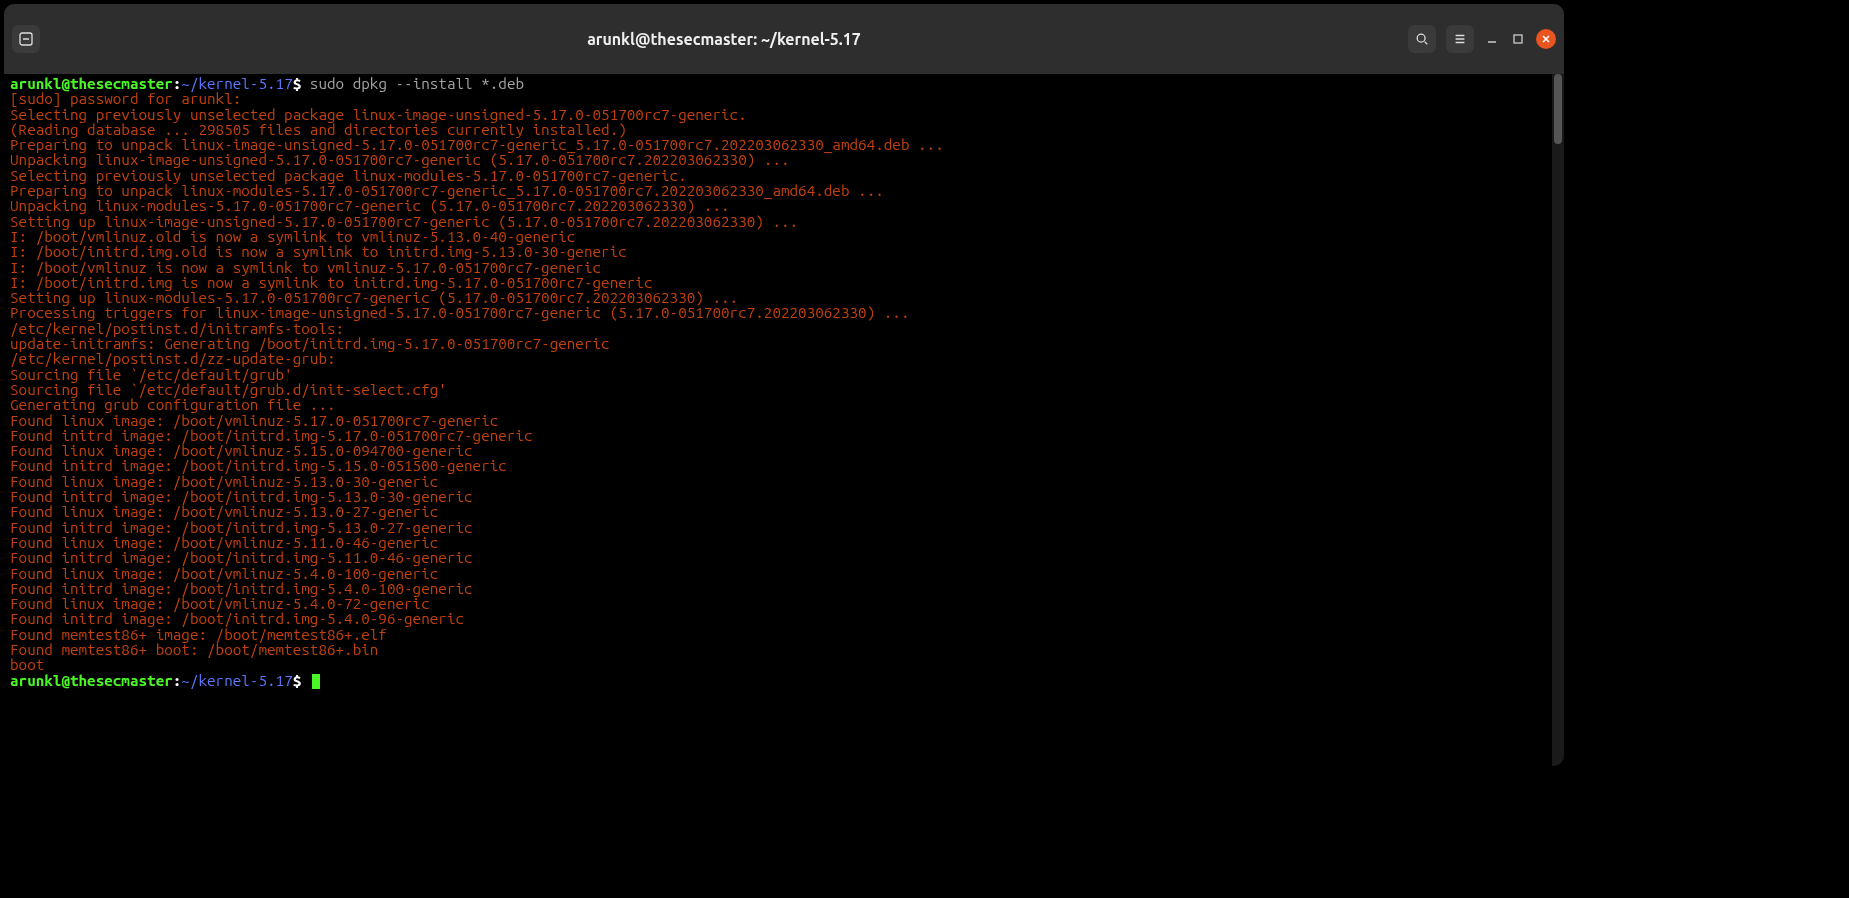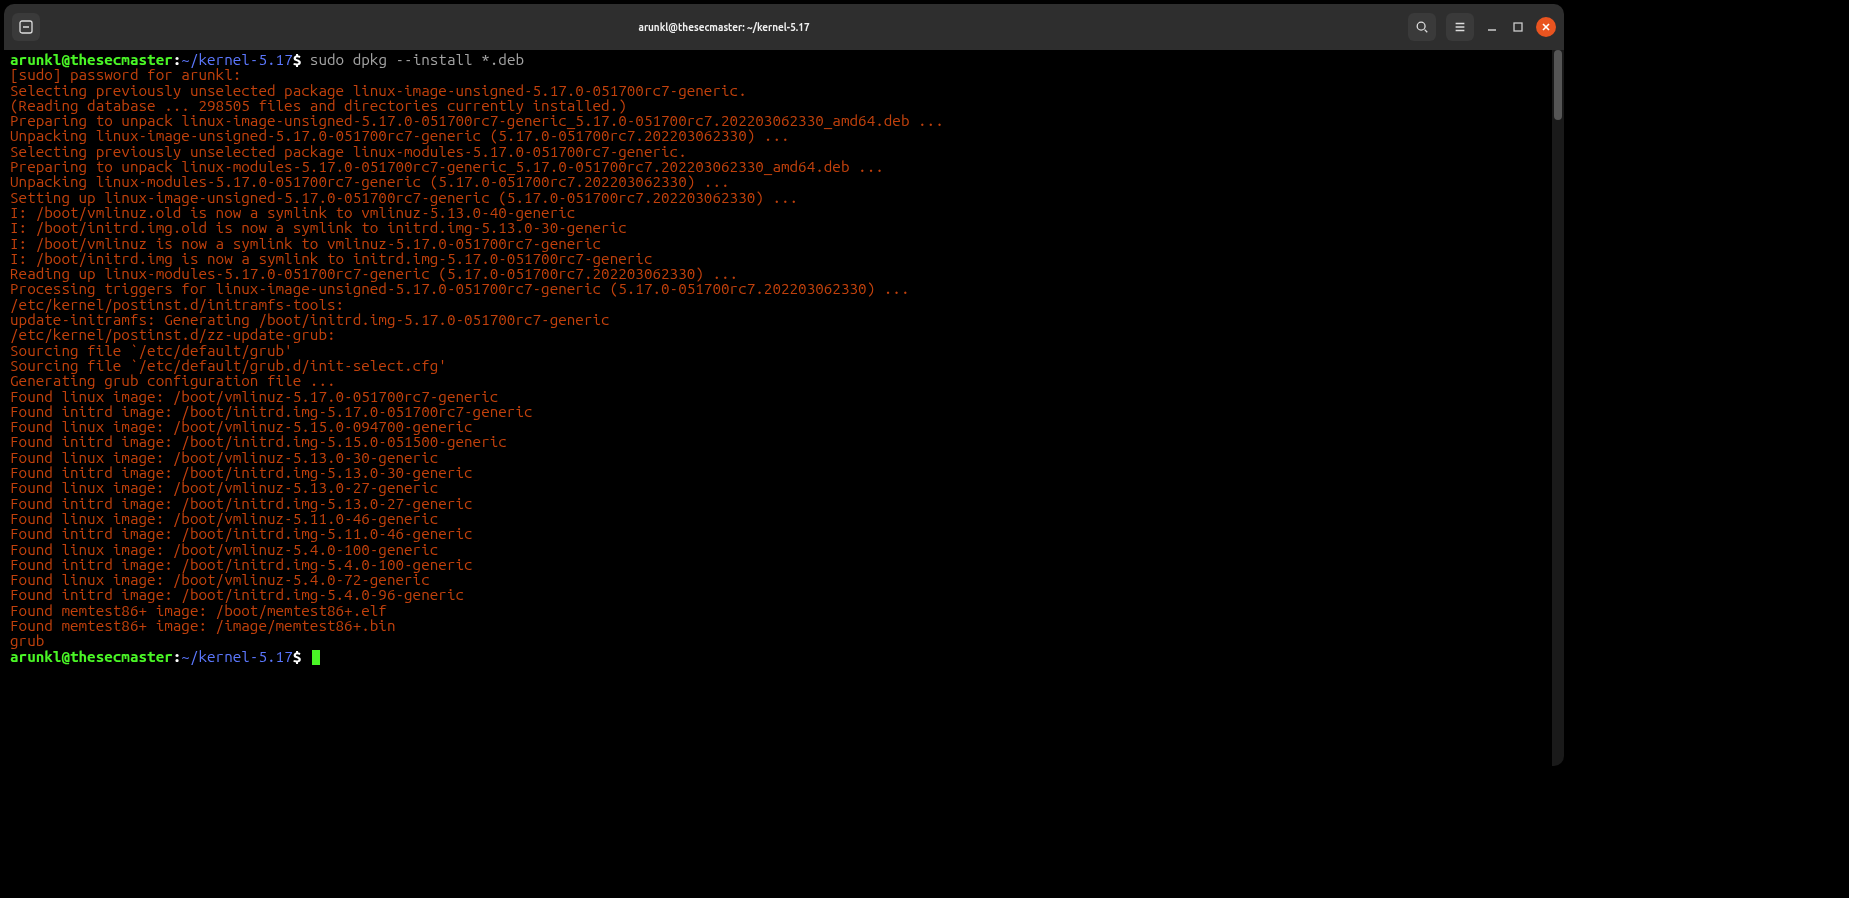--- a/index.html
+++ b/index.html
@@ -19,24 +19,24 @@
     overflow: hidden;
     box-shadow: 0 8px 40px rgba(0,0,0,0.6);
     display: flex;
     flex-direction: column;
   }
   .titlebar {
     height: 38px;
     background: #2e2e2e;
     display: flex;
     align-items: center;
-    padding: 4px 8px;
+    padding: 16px 8px;
     color: #e6e6e6;
     font-family: Ubuntu, sans-serif;
-    font-size: 10px;
+    font-size: 16px;
     font-weight: 600;
     flex-shrink: 0;
   }
   .titlebar .left-btn {
     width: 28px; height: 28px;
     border-radius: 6px;
     background: #3a3a3a;
     display: flex; align-items: center; justify-content: center;
     color: #ddd;
     cursor: pointer;
@@ -187,21 +187,21 @@
 <span class="out">Preparing to unpack linux-image-unsigned-5.17.0-051700rc7-generic_5.17.0-051700rc7.202203062330_amd64.deb ...</span>
 <span class="out">Unpacking linux-image-unsigned-5.17.0-051700rc7-generic (5.17.0-051700rc7.202203062330) ...</span>
 <span class="out">Selecting previously unselected package linux-modules-5.17.0-051700rc7-generic.</span>
 <span class="out">Preparing to unpack linux-modules-5.17.0-051700rc7-generic_5.17.0-051700rc7.202203062330_amd64.deb ...</span>
 <span class="out">Unpacking linux-modules-5.17.0-051700rc7-generic (5.17.0-051700rc7.202203062330) ...</span>
 <span class="out">Setting up linux-image-unsigned-5.17.0-051700rc7-generic (5.17.0-051700rc7.202203062330) ...</span>
 <span class="out">I: /boot/vmlinuz.old is now a symlink to vmlinuz-5.13.0-40-generic</span>
 <span class="out">I: /boot/initrd.img.old is now a symlink to initrd.img-5.13.0-30-generic</span>
 <span class="out">I: /boot/vmlinuz is now a symlink to vmlinuz-5.17.0-051700rc7-generic</span>
 <span class="out">I: /boot/initrd.img is now a symlink to initrd.img-5.17.0-051700rc7-generic</span>
-<span class="out">Reading up linux-modules-5.17.0-051700rc7-generic (5.17.0-051700rc7.202203062330) ...</span>
+<span class="out">Setting up linux-modules-5.17.0-051700rc7-generic (5.17.0-051700rc7.202203062330) ...</span>
 <span class="out">Processing triggers for linux-image-unsigned-5.17.0-051700rc7-generic (5.17.0-051700rc7.202203062330) ...</span>
 <span class="out">/etc/kernel/postinst.d/initramfs-tools:</span>
 <span class="out">update-initramfs: Generating /boot/initrd.img-5.17.0-051700rc7-generic</span>
 <span class="out">/etc/kernel/postinst.d/zz-update-grub:</span>
 <span class="out">Sourcing file `/etc/default/grub'</span>
 <span class="out">Sourcing file `/etc/default/grub.d/init-select.cfg'</span>
 <span class="out">Generating grub configuration file ...</span>
 <span class="out">Found linux image: /boot/vmlinuz-5.17.0-051700rc7-generic</span>
 <span class="out">Found initrd image: /boot/initrd.img-5.17.0-051700rc7-generic</span>
 <span class="out">Found linux image: /boot/vmlinuz-5.15.0-094700-generic</span>
@@ -210,22 +210,22 @@
 <span class="out">Found initrd image: /boot/initrd.img-5.13.0-30-generic</span>
 <span class="out">Found linux image: /boot/vmlinuz-5.13.0-27-generic</span>
 <span class="out">Found initrd image: /boot/initrd.img-5.13.0-27-generic</span>
 <span class="out">Found linux image: /boot/vmlinuz-5.11.0-46-generic</span>
 <span class="out">Found initrd image: /boot/initrd.img-5.11.0-46-generic</span>
 <span class="out">Found linux image: /boot/vmlinuz-5.4.0-100-generic</span>
 <span class="out">Found initrd image: /boot/initrd.img-5.4.0-100-generic</span>
 <span class="out">Found linux image: /boot/vmlinuz-5.4.0-72-generic</span>
 <span class="out">Found initrd image: /boot/initrd.img-5.4.0-96-generic</span>
 <span class="out">Found memtest86+ image: /boot/memtest86+.elf</span>
-<span class="out">Found memtest86+ image: /image/memtest86+.bin</span>
-<span class="out">grub</span>
+<span class="out">Found memtest86+ boot: /boot/memtest86+.bin</span>
+<span class="out">boot</span>
 <span class="prompt-user">arunkl@thesecmaster</span><span class="prompt-colon">:</span><span class="prompt-path">~/kernel-5.17</span><span class="prompt-dollar">$</span> <span class="cursor-block"></span></pre>
     <div class="scrollbar">
       <div class="thumb"></div>
     </div>
   </div>
 
  </div>
 </div>
 
 </body></html>

